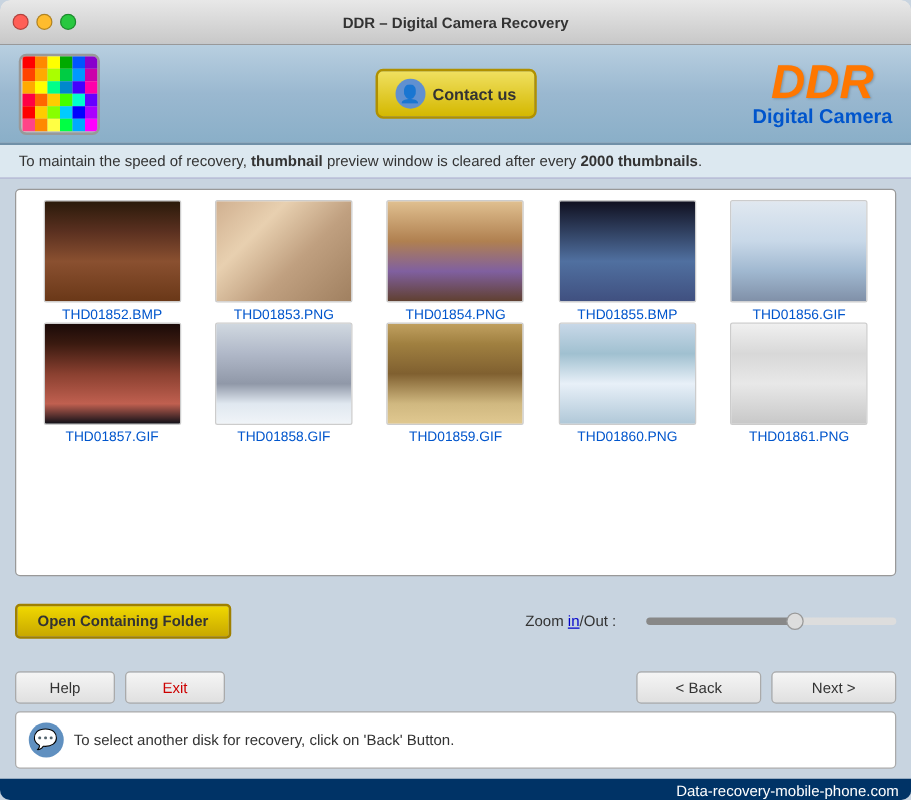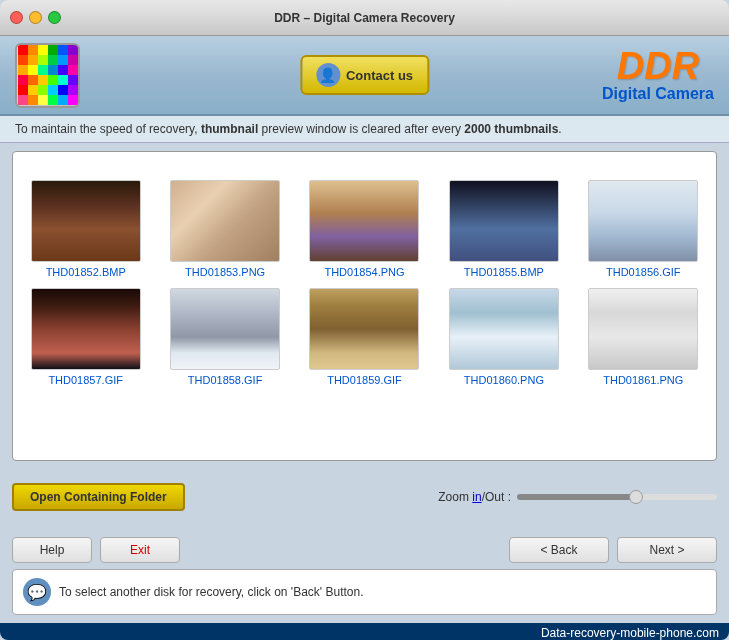--- a/index.html
+++ b/index.html
@@ -129,22 +129,20 @@
       border: 1px solid #999;
       border-radius: 4px;
       padding: 8px;
       height: 310px;
       overflow-y: auto;
       position: relative;
     }
     .thumb-grid {
       display: grid;
       grid-template-columns: repeat(5, 1fr);
-      gap: 10px;
-      margin-top: 20px;
     }
     .thumb-item {
       display: flex;
       flex-direction: column;
       align-items: center;
       gap: 4px;
     }
     .thumb-img {
       width: 110px;
       height: 82px;
@@ -178,21 +176,21 @@
       border-radius: 4px;
       padding: 5px 16px;
       font-size: 12px;
       font-weight: bold;
       color: #333;
       cursor: pointer;
     }
     .zoom-row {
       display: flex;
       align-items: center;
-      gap: 6px;
+      gap: 24px;
       margin-left: auto;
       font-size: 12px;
       color: #333;
     }
     .zoom-label { white-space: nowrap; }
     .zoom-label .zoom-in { color: #0000cc; text-decoration: underline; }
     .zoom-label .zoom-sep { color: #333; }
     .zoom-label .zoom-out { color: #333; }
     .zoom-slider {
       -webkit-appearance: none;

